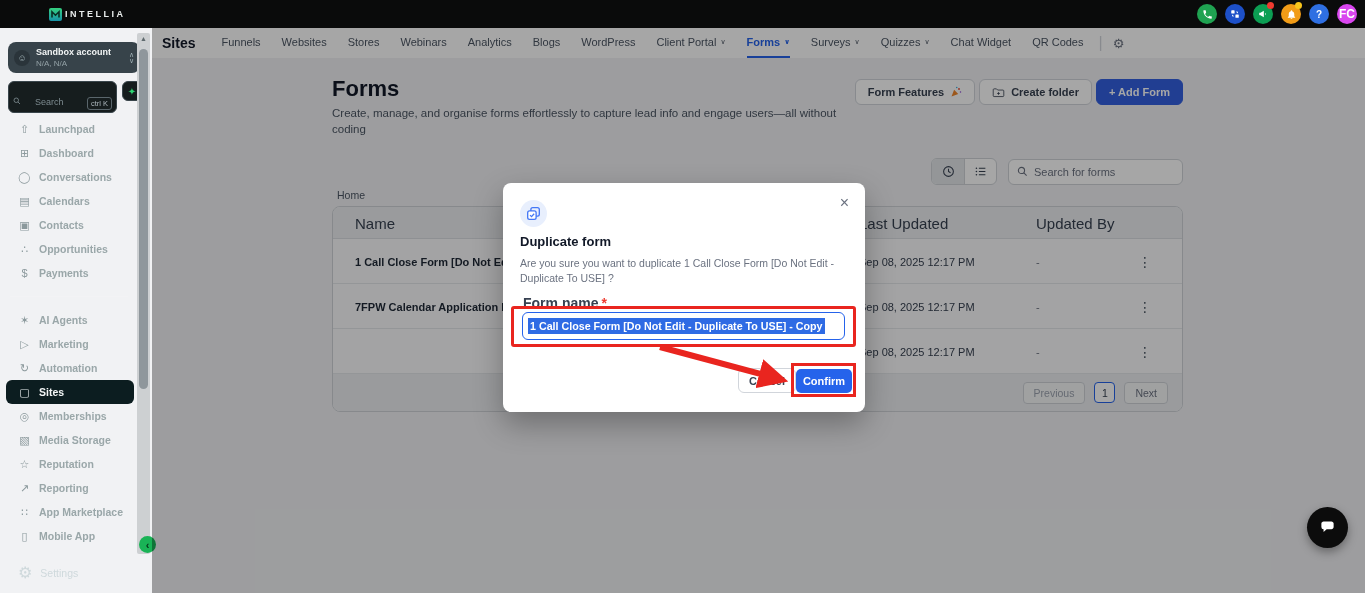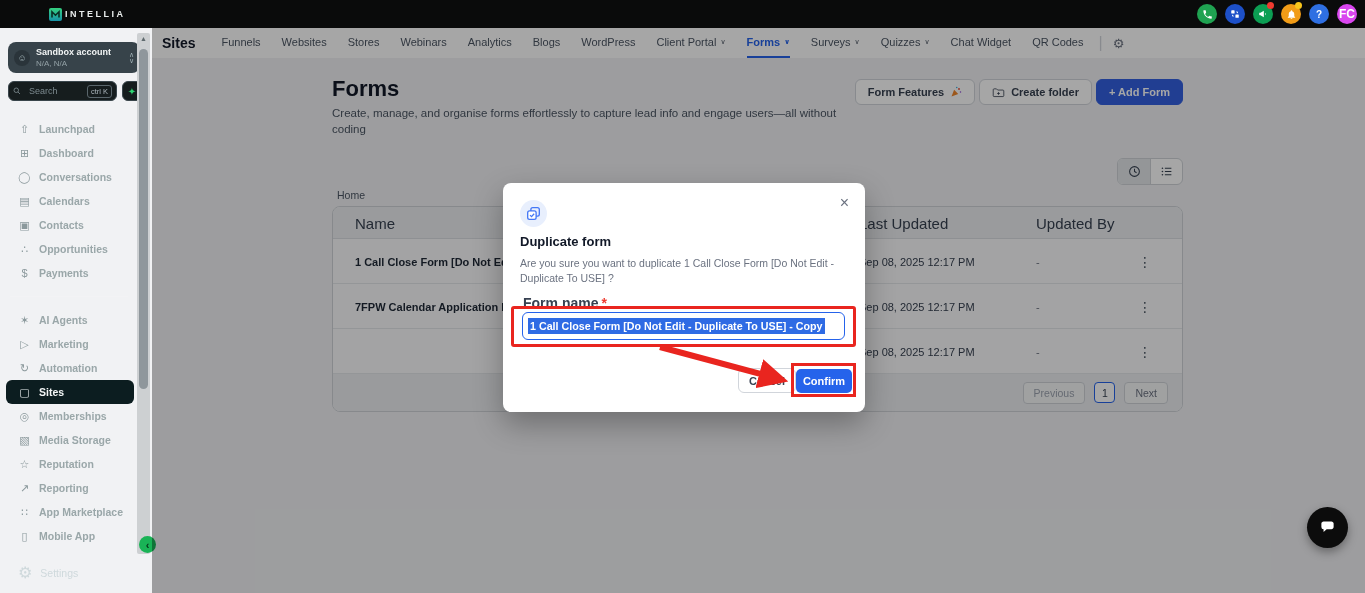--- a/index.html
+++ b/index.html
@@ -18,21 +18,21 @@
 
   
   .sidebar{position:absolute;left:0;top:28px;bottom:0;width:152px;z-index:6;
     background:linear-gradient(180deg,#0a0c0c 0%,#0c1410 22%,#113023 48%,#17493c 68%,#20607 0%,#1f5f66 82%,#2a6584 100%)}
   .acct{position:absolute;left:8px;top:14px;width:132px;height:31px;background:#37434a;border-radius:8px;display:flex;align-items:center;padding:0 6px;gap:6px}
   .acct-ava{width:16px;height:16px;border-radius:50%;background:#2a343a;color:#9fb0b5;font-size:9px;display:flex;align-items:center;justify-content:center}
   .acct-name{color:#f2f5f5;font-size:9px;font-weight:bold;line-height:1.25}
   .acct-sub{color:#93a1a6;font-size:8px}
   .acct-chev{margin-left:auto;color:#9fb0b5;font-size:7px;line-height:.85;text-align:center}
   .search-row{position:absolute;left:8px;top:53px;display:flex;gap:5px}
-  .s-input{width:109px;height:20px;background:#161d1e;border:1px solid #39454b;border-radius:6px;display:flex;align-items:center;padding:2px 4px;gap:8px}
+  .s-input{width:109px;height:20px;background:#161d1e;border:1px solid #39454b;border-radius:6px;display:flex;align-items:flex-start;padding:15px 4px;gap:14px}
   .s-ph{color:#7c8a8f;font-size:9px}
   .s-kbd{margin-left:auto;border:1px solid #5a666c;border-radius:3px;color:#aab4ba;font-size:7.5px;padding:0 3px;line-height:11px}
   .s-spark{width:20px;height:20px;border:1px solid #39454b;border-radius:6px;color:#2fd573;font-size:10px;display:flex;align-items:center;justify-content:center;background:#161d1e}
   .side-nav{position:absolute;left:0;top:89px;width:138px}
   .side-item{height:24px;display:flex;align-items:center;gap:8px;padding:0 0 0 12px;margin:0 4px 0 6px;border-radius:6px;color:#9aa7a9;cursor:pointer}
   .side-item .si-ico{width:13px;font-size:11px;text-align:center;color:#8b999c}
   .side-item .si-label{font-size:10.5px;font-weight:bold}
   .side-item.active{background:#0c1d20;color:#f3f6f6}
   .side-item.active .si-ico{color:#e3e9e9}
   .side-div{height:1px;background:rgba(255,255,255,.14);margin:11px 10px}
@@ -310,20 +310,27 @@
         </span>
         <span class="seg-btn">
           <svg width="13" height="13" viewBox="0 0 16 16">
               <circle cx="3" cy="4" r="1" fill="#374151"></circle>
               <circle cx="3" cy="8" r="1" fill="#374151"></circle>
               <circle cx="3" cy="12" r="1" fill="#374151"></circle>
               <path d="M6 4h8M6 8h8M6 12h8" stroke="#374151" stroke-width="1.3"></path>
             </svg>
         </span>
       </div>
+      <div class="search-forms">
+        <svg width="11" height="11" viewBox="0 0 16 16">
+            <circle cx="6.5" cy="6.5" r="4.5" stroke="#6b7280" stroke-width="1.6" fill="none"></circle>
+            <path d="M10 10l4 4" stroke="#6b7280" stroke-width="1.6"></path>
+          </svg>
+        <span>Search for forms</span>
+      </div>
     </div>
 
     <div class="breadcrumb">Home</div>
 
     <div class="tablewrap">
       <div class="thead">
         <span class="th h-name">Name</span>
         <span class="th h-upd">Last Updated</span>
         <span class="th h-by">Updated By</span>
       </div>

